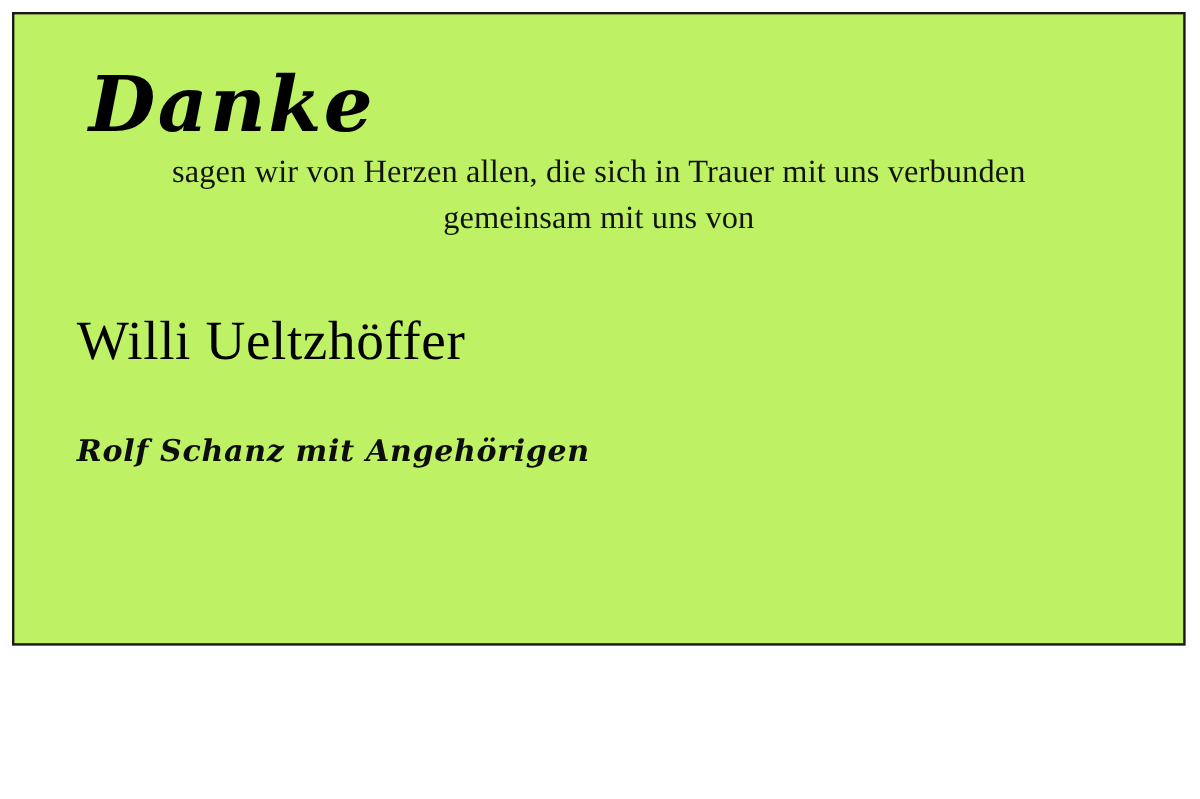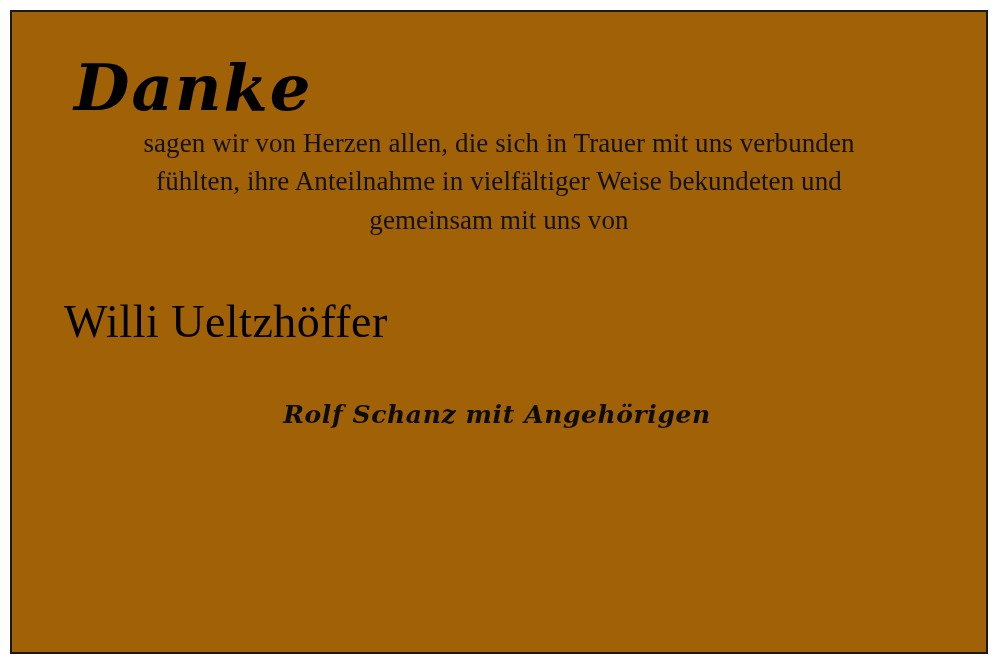--- a/index.html
+++ b/index.html
@@ -12,24 +12,24 @@
     height: 666px;
     font-family: "Liberation Serif", serif;
     color: #111111;
     overflow: hidden;
   }
   .notice-frame {
     position: absolute;
     left: 10px;
     top: 10px;
     width: 978px;
-    height: 644px;
+    height: 528px;
     border: 2px solid #1a1a1a;
     box-sizing: border-box;
-    background: #a16207;
+    background: #bef264;
   }
   .notice-inner {
     position: absolute;
     left: 0;
     top: 0;
     width: 100%;
     height: 100%;
     box-sizing: border-box;
     padding: 44px 52px 30px 52px;
   }
@@ -66,42 +66,41 @@
     font-size: 27px;
     line-height: 1.42;
     margin: 0;
     color: #121212;
     letter-spacing: 0.1px;
   }
   .body-text div {
     white-space: nowrap;
   }
   .signature {
-    text-align: center;
+    text-align: left;
     font-family: "DejaVu Serif", serif;
     font-style: italic;
     font-weight: 700;
     font-size: 25px;
     margin-top: 22px;
     margin-right: 4px;
     color: #0d0d0d;
     letter-spacing: 0.6px;
   }
 </style>
 </head>
 <body>
 
 <div class="notice-frame">
   <div class="notice-inner">
 
     <div class="danke-heading">Danke</div>
 
     <div class="intro-text">
       <div>sagen wir von Herzen allen, die sich in Trauer mit uns verbunden</div>
-      <div>fühlten, ihre Anteilnahme in vielfältiger Weise bekundeten und</div>
       <div>gemeinsam mit uns von</div>
     </div>
 
     <div class="deceased-name">Willi Ueltzhöffer</div>
 
 
     <div class="signature">Rolf Schanz mit Angehörigen</div>
 
   </div>
 </div>

